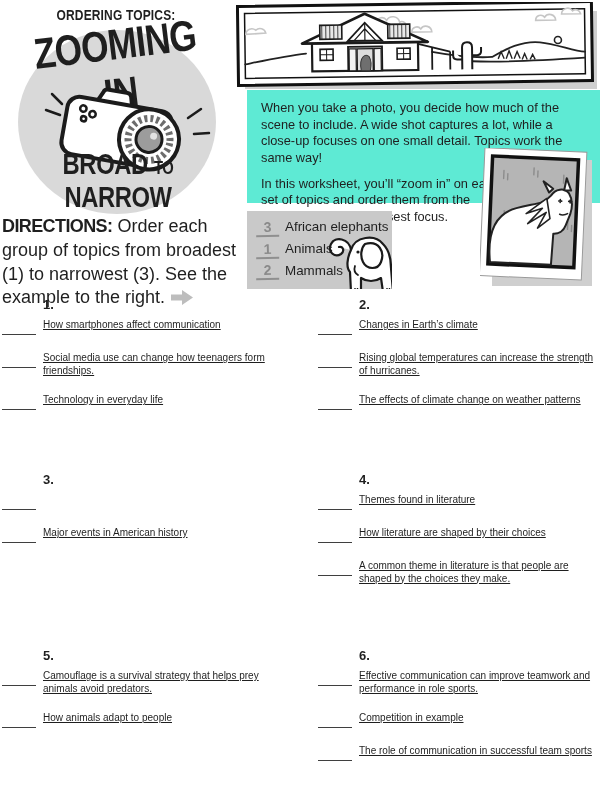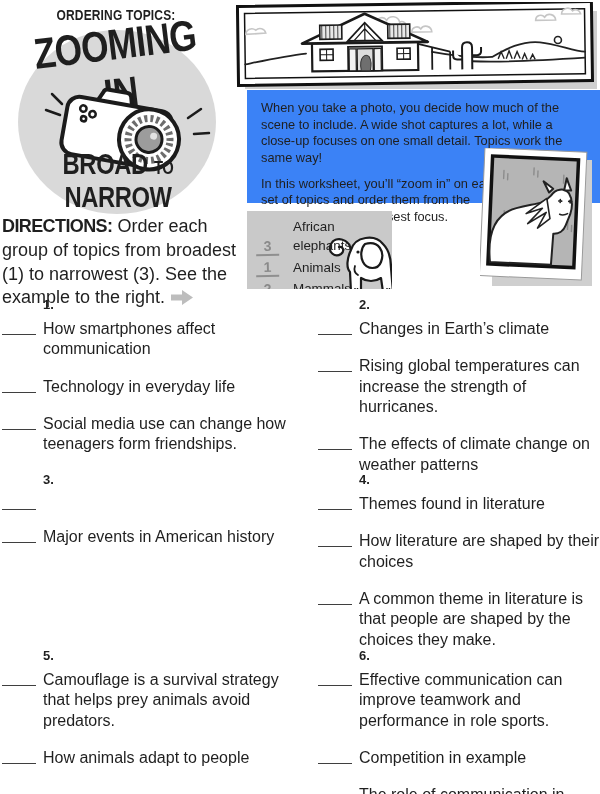--- a/index.html
+++ b/index.html
@@ -17,49 +17,49 @@
     font-weight:800;font-size:43px;letter-spacing:-1px;
     transform:rotate(-7deg) scaleX(.82);}
   .camera-wrap{position:absolute;left:38px;top:76px;width:184px;height:108px;}
   .subtitle{position:absolute;left:-2px;top:148px;width:240px;text-align:center;
     font-weight:800;font-size:29px;letter-spacing:-.5px;transform:scaleX(.82);}
   .subtitle .small-to{font-size:18px;font-weight:800;}
   
   .wideshot{position:absolute;left:236px;top:2px;width:362px;height:90px;}
   
   .intro-box{position:absolute;left:247px;top:90px;width:353px;height:113px;
-    background:#3b82f6;box-sizing:border-box;padding:10px 12px 8px 14px;
+    background:#5eead4;box-sizing:border-box;padding:10px 12px 8px 14px;
     font-size:12.8px;line-height:1.3;}
   .intro-box p{margin:0;}
   .intro-box .p1{margin-bottom:9px;}
   .intro-box .p2{width:240px;}
   
   .horse-photo{position:absolute;left:480px;top:148px;width:116px;height:142px;}
   
   .directions{position:absolute;left:2px;top:215px;width:236px;
     font-size:18px;line-height:1.32;}
   .directions-label{font-weight:700;letter-spacing:-.6px;}
   .arrow-icon{display:inline-block;vertical-align:-2px;margin-left:6px;}
   
   .example-box{position:absolute;left:247px;top:211px;width:145px;height:78px;
     background:#c9c9c9;overflow:hidden;box-sizing:border-box;padding:7px 0 0 9px;}
   .ex-row{display:flex;align-items:flex-end;margin-bottom:3px;position:relative;z-index:2;}
   .ex-num{flex:0 0 23px;border-bottom:2px solid #8f8f8f;color:#8a8a8a;
     text-align:center;font-weight:700;font-size:14px;line-height:1;
     padding-bottom:1px;transform:rotate(-1.5deg);}
-  .ex-label{margin-left:14px;font-size:13.4px;line-height:1.4;}
+  .ex-label{margin-left:6px;font-size:13.4px;line-height:1.4;}
   .elephant-wrap{position:absolute;right:-3px;bottom:-5px;width:70px;height:64px;z-index:1;}
   
   .groups{position:absolute;left:0;top:297px;width:600px;
     display:grid;grid-template-columns:316px 284px;grid-template-rows:175px 176px auto;}
   .group{margin-left:2px;}
   .group-number{margin:0 0 7px 41px;font-weight:700;font-size:13px;}
   .titem{display:flex;align-items:flex-start;margin-bottom:17px;}
   .blank{flex:0 0 34px;height:15px;border-bottom:1.5px solid #3f3f3f;margin-right:7px;}
-  .titem-text{font-size:16px;line-height:1.27;max-width:252px;}
+  .titem-text{font-size:10px;line-height:1.27;max-width:252px;text-decoration:underline;}
 </style>
 </head>
 <body>
 
 <div class="brand-circle"></div>
 <div class="kicker">ORDERING TOPICS:</div>
 <div class="main-title">ZOOMING IN</div>
 
 <div class="camera-wrap">
   <svg width="184" height="108" viewBox="0 0 184 108">
@@ -221,26 +221,26 @@
 <div class="groups">
 
   <div class="group">
     <div class="group-number">1.</div>
     <div class="titem">
         <span class="blank"></span>
         <span class="titem-text">How smartphones affect communication</span>
       </div>
     <div class="titem">
         <span class="blank"></span>
+        <span class="titem-text">Social media use can change how teenagers form friendships.</span>
+      </div>
+    <div class="titem">
+        <span class="blank"></span>
         <span class="titem-text">Technology in everyday life</span>
       </div>
-    <div class="titem">
-        <span class="blank"></span>
-        <span class="titem-text">Social media use can change how teenagers form friendships.</span>
-      </div>
   </div>
 
   <div class="group">
     <div class="group-number">2.</div>
     <div class="titem">
         <span class="blank"></span>
         <span class="titem-text">Changes in Earth’s climate</span>
       </div>
     <div class="titem">
         <span class="blank"></span>

